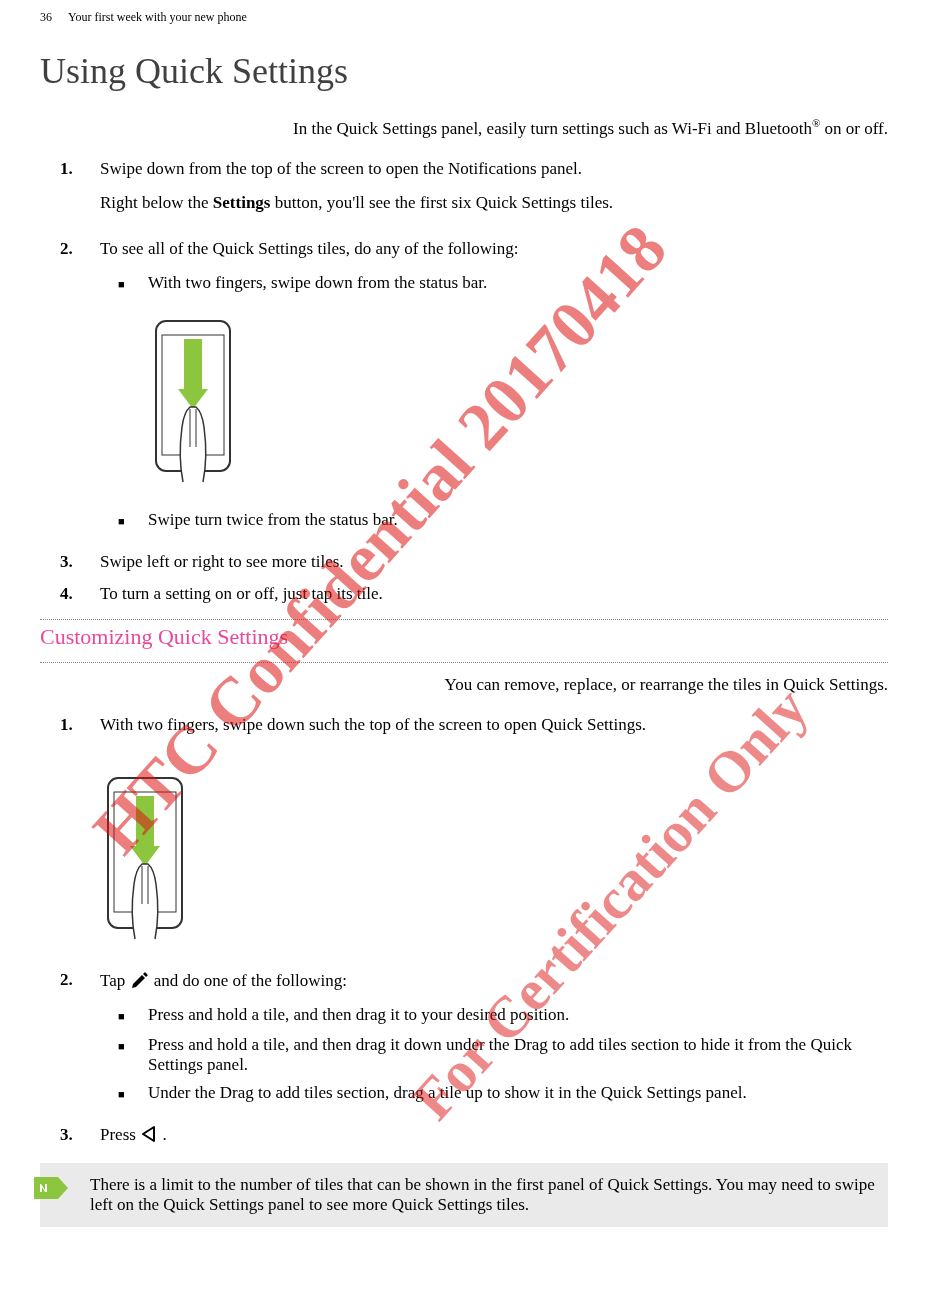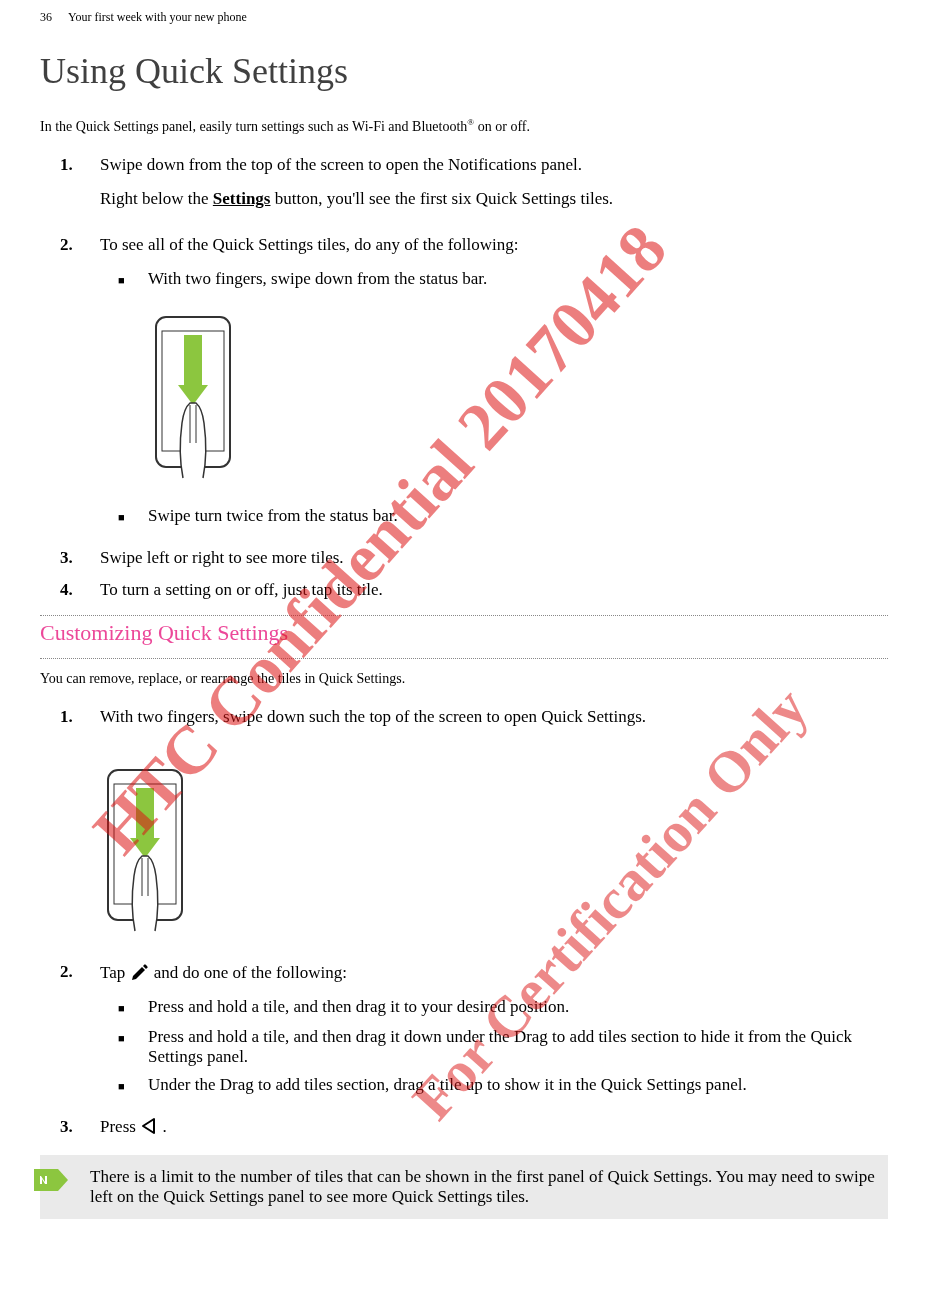--- a/index.html
+++ b/index.html
@@ -22,22 +22,23 @@
     gap: 16px;
   }
   h1.title {
     font-family: Georgia, serif;
     font-weight: normal;
     color: #404040;
     font-size: 36px;
     margin: 15px 0 25px 0;
   }
   p.intro {
-    font-size: 14px;
+    font-size: 17px;
     margin: 0 0 20px 0;
+    text-align: right;
   }
   ol.numbered {
     list-style: none;
     padding: 0;
     margin: 0 0 15px 0;
   }
   ol.numbered > li {
     display: flex;
     margin: 12px 0;
     font-size: 17px;
@@ -92,21 +93,20 @@
   }
   h2.subhead {
     font-family: Georgia, serif;
     font-weight: normal;
     color: #ec4899;
     font-size: 22px;
     margin: 4px 0;
   }
   .settings-word {
     font-weight: bold;
-    text-decoration: underline;
   }
   .edit-icon {
     display: inline-block;
     width: 20px;
     height: 20px;
     vertical-align: -4px;
   }
   .back-icon {
     display: inline-block;
     width: 18px;

